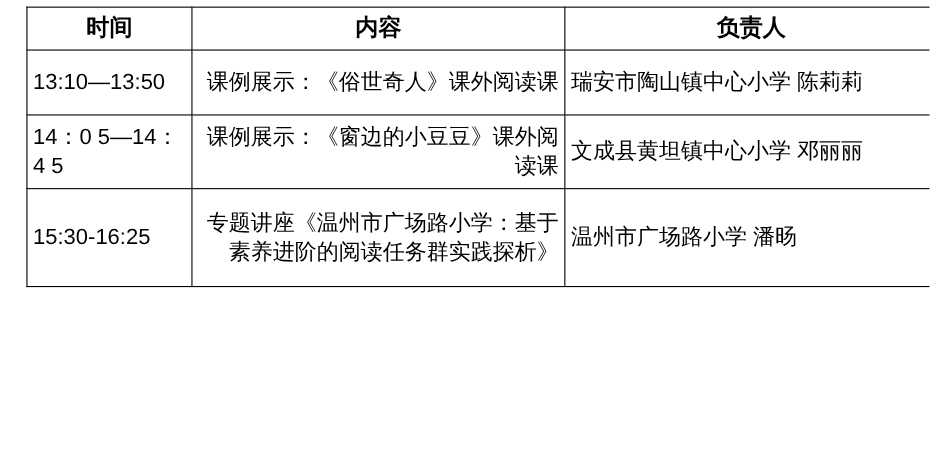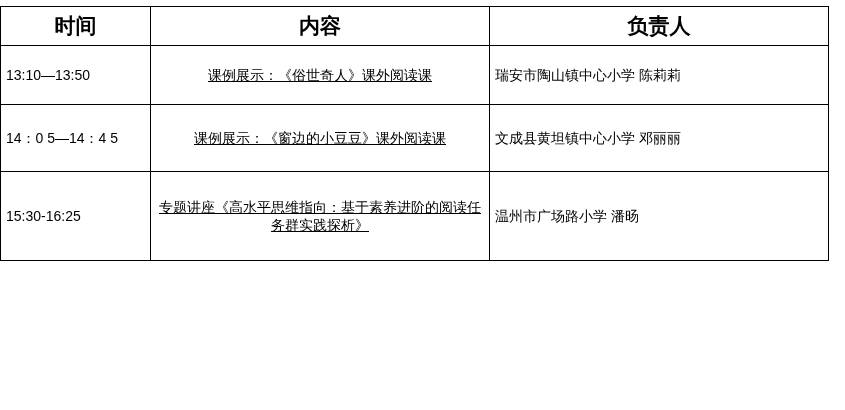--- a/index.html
+++ b/index.html
@@ -13,56 +13,55 @@
     font-family: "Liberation Sans", "DejaVu Sans", sans-serif;
     color: #000000;
     overflow: hidden;
   }
   .sheet {
     position: relative;
     width: 845px;
     height: 350px;
     background: #ffffff;
     box-sizing: border-box;
-    padding: 6px 8px 6px 0;
+    padding: 6px 8px 6px 24px;
   }
   table.schedule {
     border-collapse: collapse;
     table-layout: fixed;
     width: 828px;
     margin: 0;
   }
   table.schedule col.c-time   { width: 150px; }
   table.schedule col.c-content{ width: 339px; }
   table.schedule col.c-owner  { width: 339px; }
 
   table.schedule th,
   table.schedule td {
     border: 1px solid #000000;
     vertical-align: middle;
     padding: 3px 5px;
-    font-size: 14px;
+    font-size: 20px;
     line-height: 1.32;
     word-break: break-all;
   }
   table.schedule thead th {
     text-align: center;
     font-weight: bold;
     font-size: 21px;
     height: 34px;
     padding: 2px 5px;
   }
   td.time {
     text-align: left;
     font-size: 18.5px;
     letter-spacing: 0px;
   }
   td.content {
-    text-align: center;
-    text-decoration: underline;
+    text-align: right;
   }
   td.owner {
     text-align: left;
   }
   tr.r1 td { height: 52px; }
   tr.r2 td { height: 60px; }
   tr.r3 td { height: 68px; }
   tr.r4 td { height: 82px; }
   tr.r5 td { height: 38px; }
 </style>
@@ -89,18 +88,18 @@
         <td class="content">课例展示：《俗世奇人》课外阅读课</td>
         <td class="owner">瑞安市陶山镇中心小学  陈莉莉</td>
       </tr>
       <tr class="r2">
         <td class="time">14：0 5—14：4 5</td>
         <td class="content">课例展示：《窗边的小豆豆》课外阅读课</td>
         <td class="owner">文成县黄坦镇中心小学   邓丽丽</td>
       </tr>
       <tr class="r4">
         <td class="time">15:30-16:25</td>
-        <td class="content">专题讲座《高水平思维指向：基于素养进阶的阅读任务群实践探析》</td>
+        <td class="content">专题讲座《温州市广场路小学：基于素养进阶的阅读任务群实践探析》</td>
         <td class="owner">温州市广场路小学   潘旸</td>
       </tr>
     </tbody>
   </table>
 </div>
 
 </body></html>

